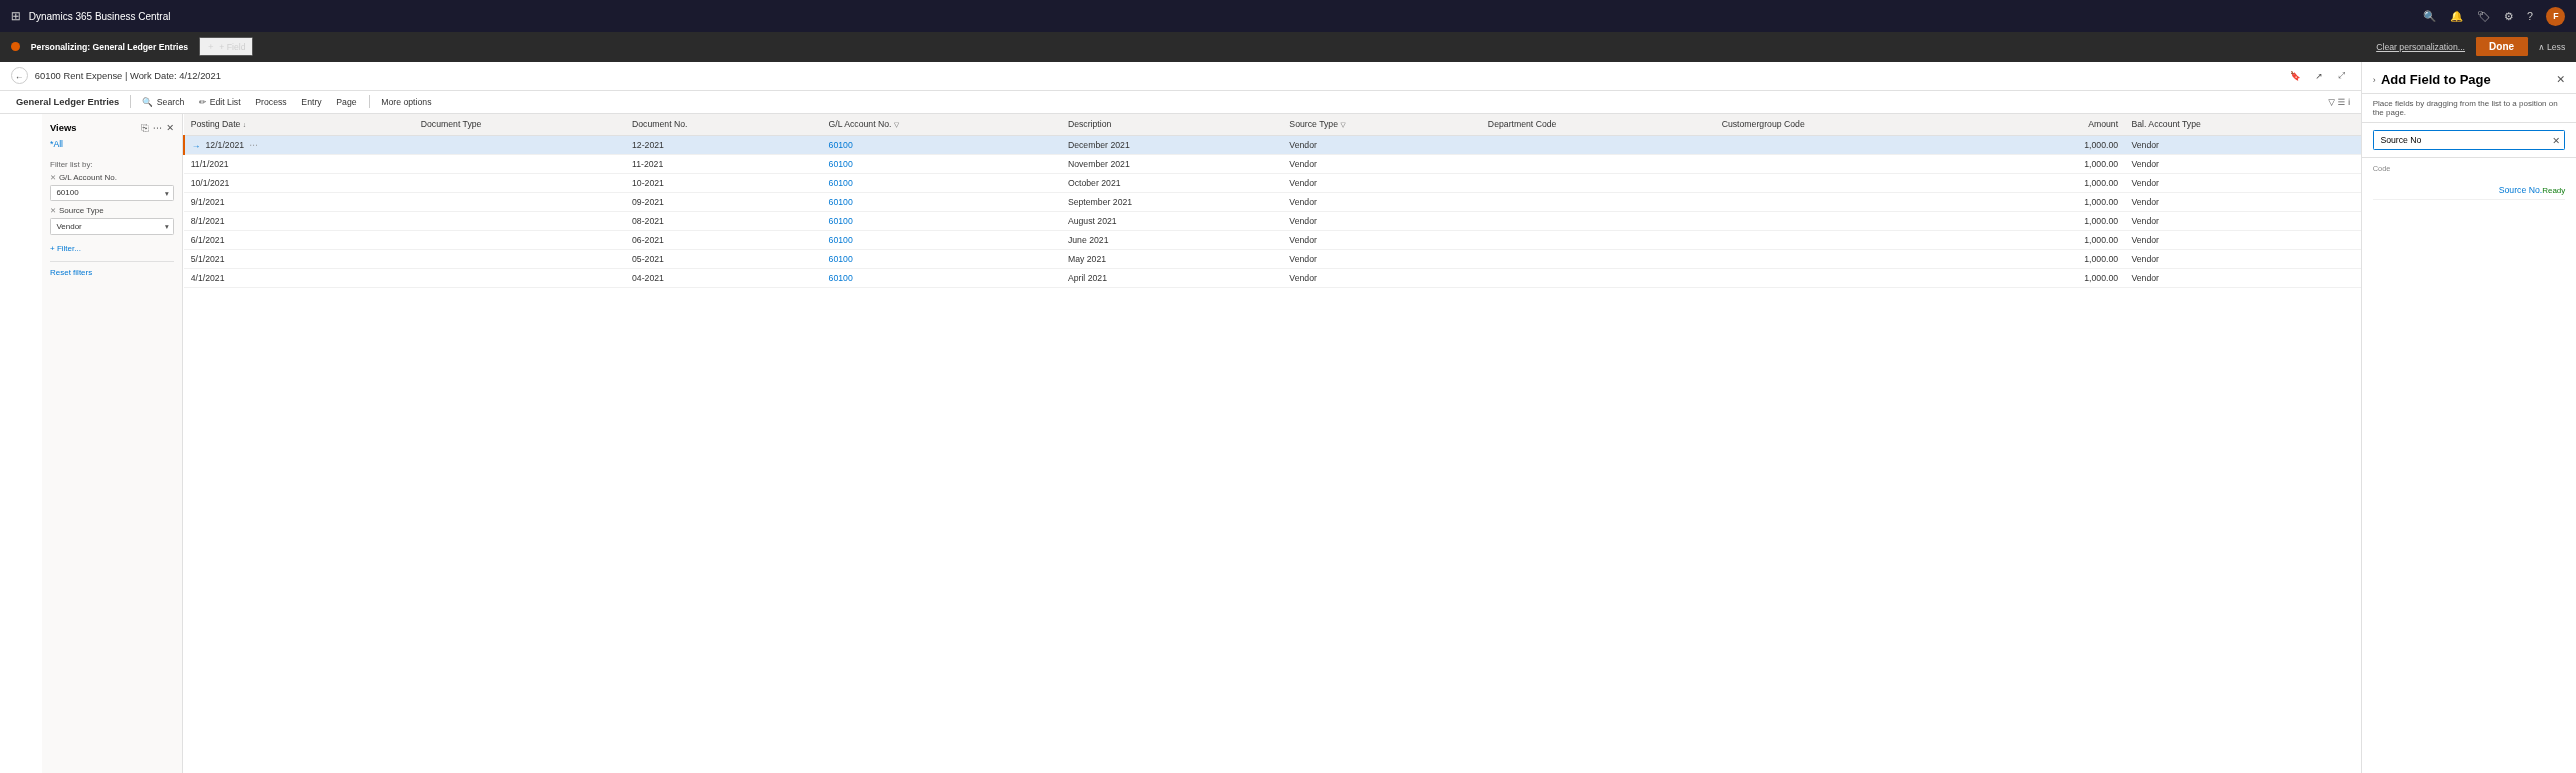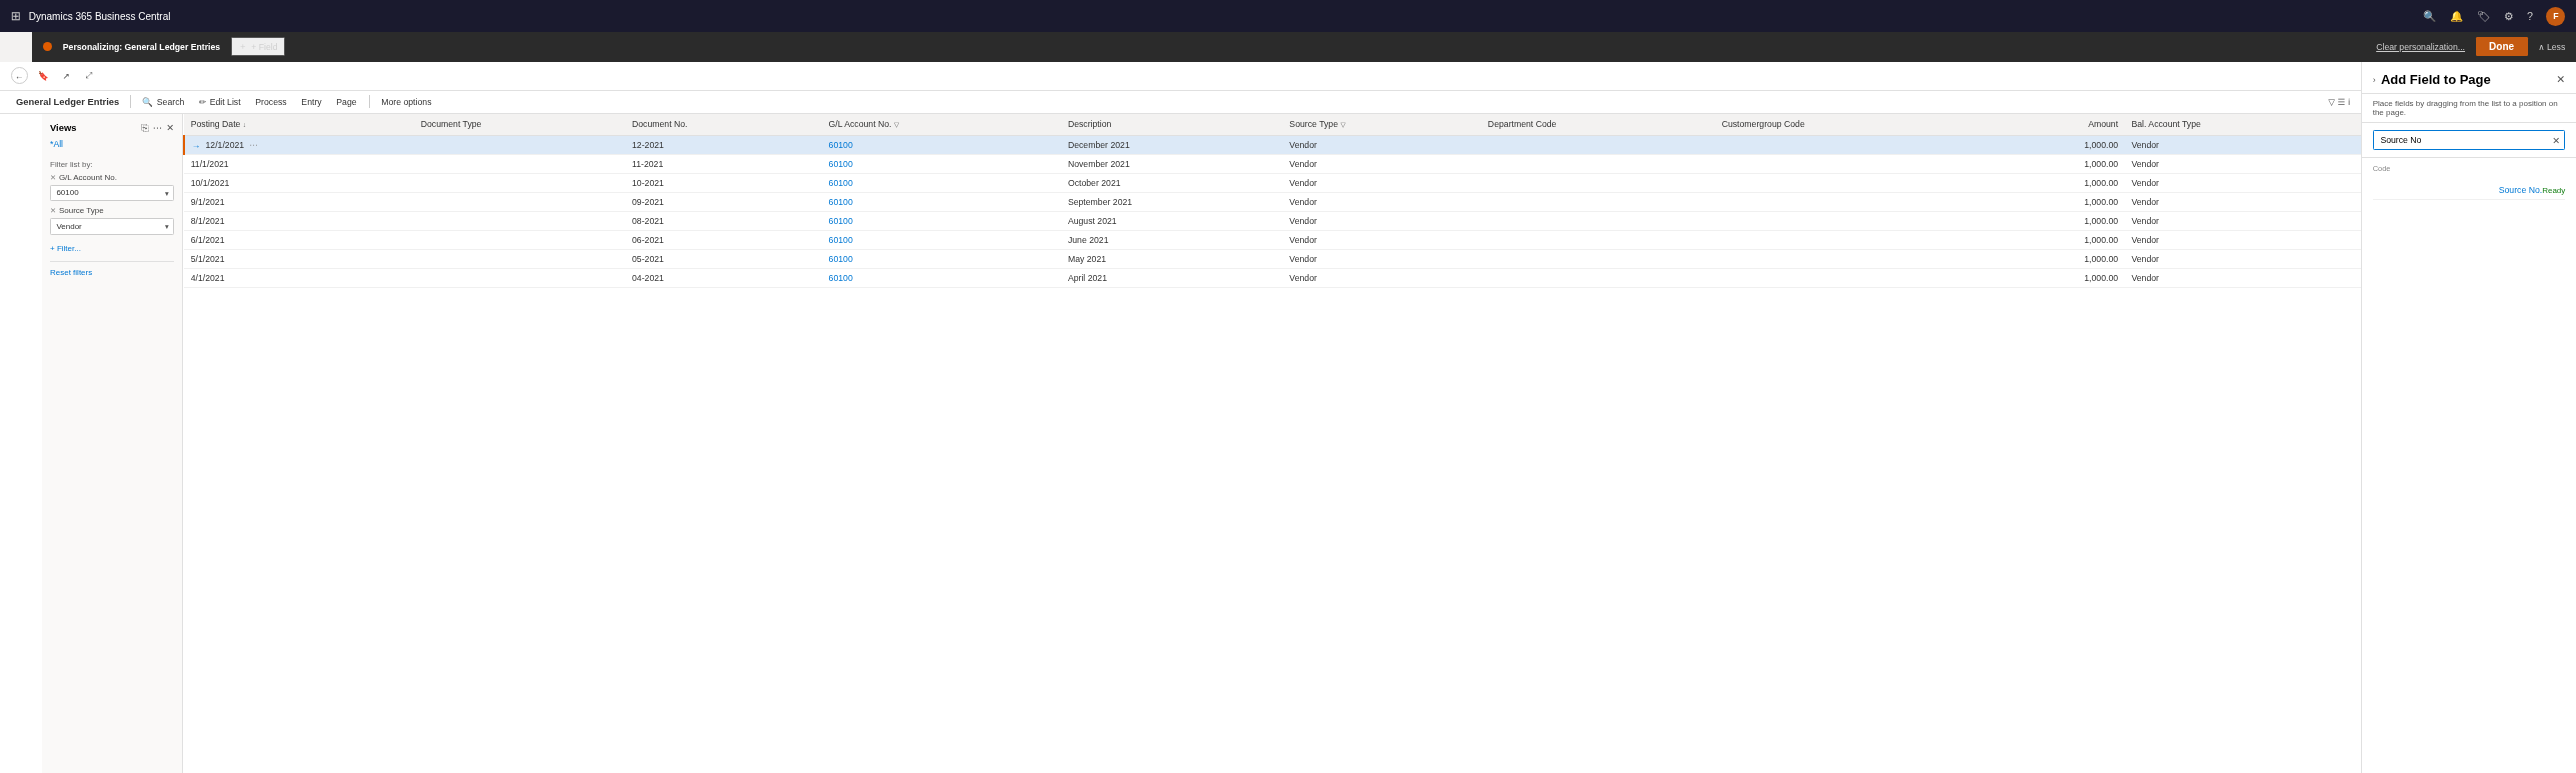--- a/index.html
+++ b/index.html
@@ -27,21 +27,20 @@
 
     
     .personalize-bar {
       background: #2b2b2b;
       color: #fff;
       height: 29.5px;
       display: flex;
       align-items: center;
       padding: 0 10.7px;
       gap: 10.7px;
-      margin-left: 32px;
     }
     .personalize-dot { width: 9.4px; height: 9.4px; background: #e05c00; border-radius: 50%; }
     .personalize-label { font-size: 8.7px; }
     .personalize-label span { font-weight: 600; }
     .personalize-add-field {
       display: flex; align-items: center; gap: 4px;
       color: #d0d0d0; font-size: 8.7px; cursor: pointer; border: 0.7px solid #555;
       padding: 2.7px 6.7px; border-radius: 1.3px;
     }
     .personalize-spacer { flex: 1; }
@@ -282,20 +281,21 @@
 </div>
 
 <div class="main-wrapper">
 
   <div class="page-content">
 
     <div class="page-header">
       <div class="page-header-back">
         <span>←</span>
       </div>
+      <span class="page-header-title">60100 Rent Expense | Work Date: 4/12/2021</span>
       <div class="page-header-actions">
         <div class="page-header-action-icon">🔖</div>
         <div class="page-header-action-icon">↗</div>
         <div class="page-header-action-icon">⤢</div>
       </div>
     </div>
 
     <div class="toolbar">
       <span class="toolbar-title">General Ledger Entries</span>
       <div class="toolbar-sep"></div>

